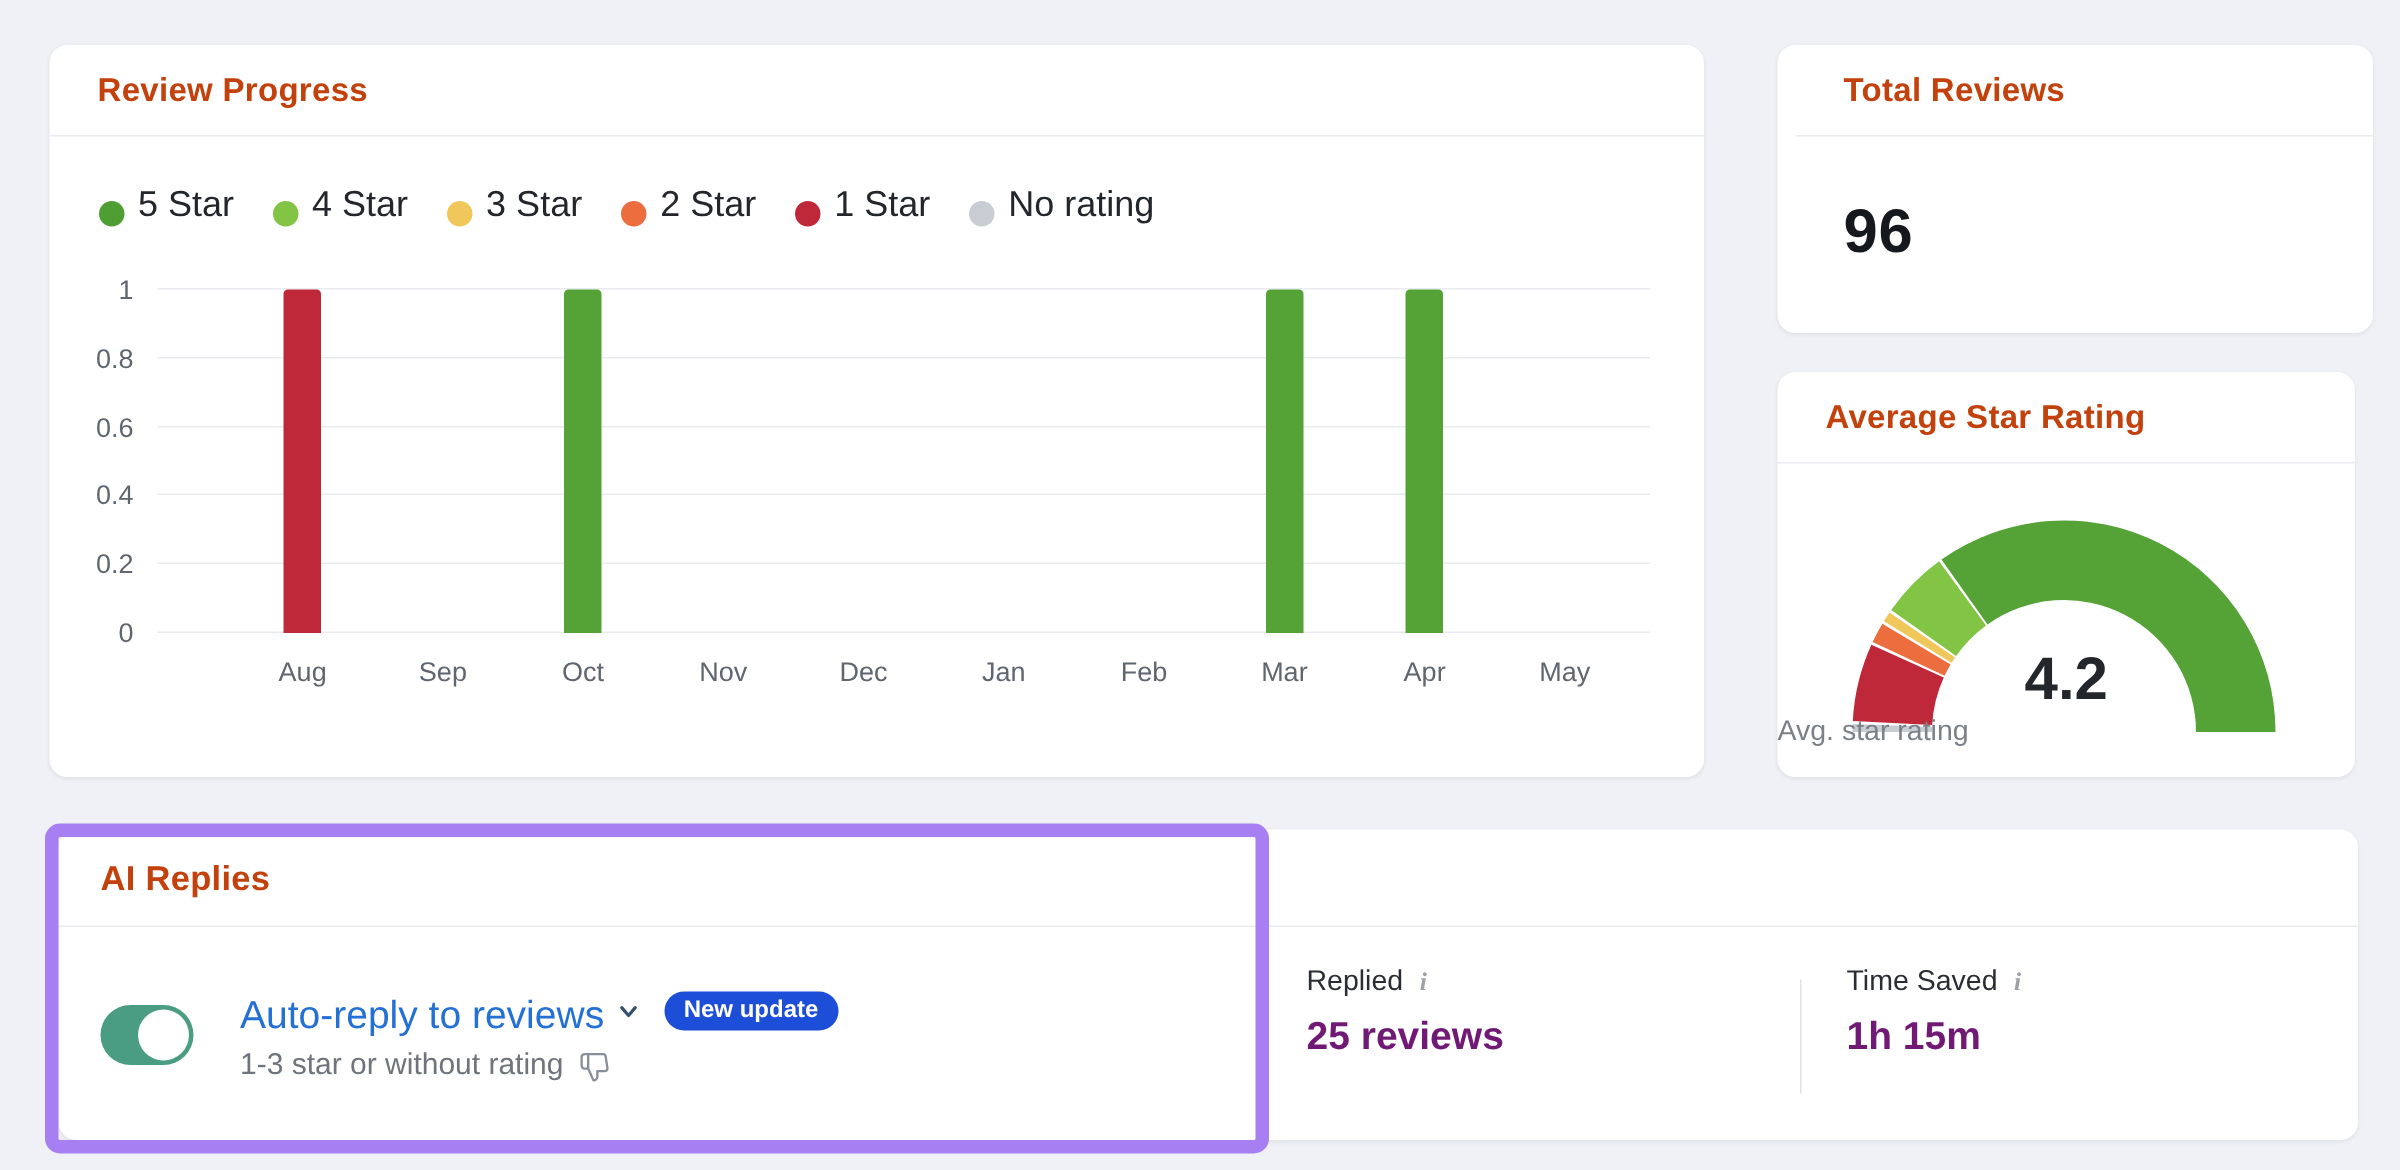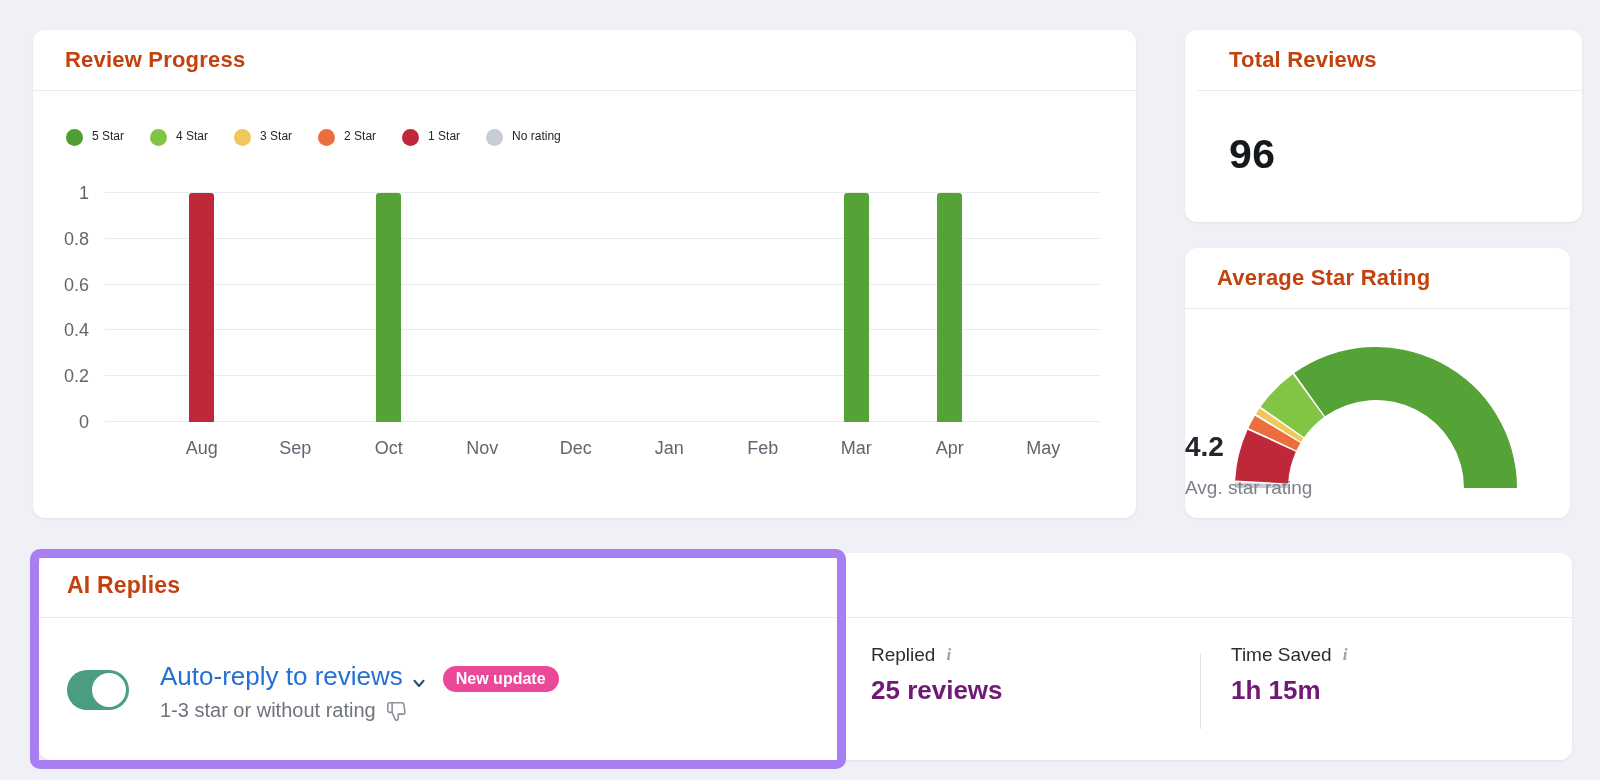--- a/index.html
+++ b/index.html
@@ -4,21 +4,21 @@
 <style>
   html,body{margin:0;padding:0;background:#eff1f6;font-family:"Liberation Sans",sans-serif;color:#15181d;}
   .page{position:relative;width:1600px;height:780px;overflow:hidden;}
   .card{position:absolute;background:#ffffff;border-radius:12px;box-shadow:0 1px 3px rgba(25,30,45,.07);}
   .card-header{display:flex;align-items:center;height:60px;padding:0 32px;border-bottom:1px solid #e9ebf1;}
   .card-header h2{margin:0;font-size:22px;font-weight:800;letter-spacing:.2px;color:#c2410c;}
 
   
   .rp{left:33px;top:30px;width:1103px;height:488px;}
   .legend{display:flex;align-items:center;gap:26px;padding-left:33px;margin-top:36px;height:20px;}
-  .legend-item{display:flex;align-items:flex-start;gap:9px;font-size:12px;color:#23262b;cursor:default;}
+  .legend-item{display:flex;align-items:flex-end;gap:9px;font-size:24px;color:#23262b;cursor:default;}
   .legend-dot{width:17px;height:17px;border-radius:50%;flex:0 0 auto;}
   .chart{margin-top:46px;padding-right:36px;}
   .plot-row{display:flex;}
   .y-axis{width:72px;position:relative;height:229px;flex:0 0 auto;}
   .ylab{position:absolute;right:16px;font-size:18px;color:#60666f;line-height:20px;}
   .plot{flex:1;position:relative;height:229px;}
   .gridline{position:absolute;left:0;right:0;height:1px;background:#e9ebf0;}
   .bars{position:absolute;left:0;right:0;top:0;bottom:0;display:flex;padding:0 10px 0 50px;}
   .bcol{flex:1;display:flex;align-items:flex-end;justify-content:center;}
   .bar{width:25px;border-radius:3px 3px 0 0;}
@@ -28,35 +28,35 @@
   .xlab{flex:1;text-align:center;font-size:18px;color:#60666f;}
 
   
   .tr{left:1185px;top:30px;width:385px;height:192px;padding-left:12px;}
   .tr-value{padding:40px 0 0 32px;font-size:41px;font-weight:800;color:#15181d;letter-spacing:.5px;}
 
   
   .ar{left:1185px;top:248px;width:385px;height:270px;}
   .gauge-wrap{position:relative;height:210px;}
   .gauge-svg{position:absolute;left:0;top:0;}
-  .gauge-value{position:absolute;left:0;right:0;top:122px;text-align:left;font-size:28px;font-weight:800;color:#23262b;}
+  .gauge-value{position:absolute;left:0;right:0;top:122px;text-align:center;font-size:40px;font-weight:800;color:#23262b;}
   .gauge-caption{position:absolute;left:0;right:0;top:168px;font-size:19px;color:#7b8089;}
 
   
   .ai{left:39px;top:553px;width:1533px;height:207px;}
   .ai .card-header{height:64px;padding:0 28px;}
   .ai .card-header h2{font-size:23px;}
   .ai-content{position:relative;height:143px;}
   .toggle{position:absolute;left:28px;top:52px;width:62px;height:40px;border-radius:20px;background:#4a9d83;cursor:pointer;}
   .toggle .knob{position:absolute;right:3px;top:3px;width:34px;height:34px;border-radius:50%;background:#fff;}
   .ai-text{position:absolute;left:121px;top:43px;}
-  .ai-link-row{display:flex;align-items:flex-end;}
+  .ai-link-row{display:flex;align-items:flex-start;}
   .ai-link{font-size:26px;color:#2570d5;text-decoration:none;cursor:pointer;}
   .chev{margin-left:7px;margin-top:4px;}
-  .badge{margin-left:15px;background:#ec4899;color:#fff;font-size:16px;font-weight:700;padding:4px 13px;border-radius:15px;white-space:nowrap;}
+  .badge{margin-left:15px;background:#1d4ed8;color:#fff;font-size:16px;font-weight:700;padding:4px 13px;border-radius:15px;white-space:nowrap;}
   .ai-sub-row{display:flex;align-items:center;gap:10px;margin-top:6px;font-size:20px;color:#6e737c;}
   .thumb{margin-top:3px;cursor:pointer;}
   .stat{position:absolute;top:26px;}
   .stat1{left:832px;}
   .stat2{left:1192px;}
   .stat-label-row{display:flex;align-items:center;gap:11px;font-size:19px;color:#2a2e34;line-height:22px;}
   .info-i{font-family:"Liberation Serif",serif;font-style:italic;font-weight:700;font-size:17px;color:#9ba0a9;cursor:pointer;}
   .stat-value{margin-top:9px;font-size:26px;font-weight:700;color:#701a75;}
   .vdiv{position:absolute;left:1161px;top:35px;width:1px;height:76px;background:#dfe2e8;}
 

